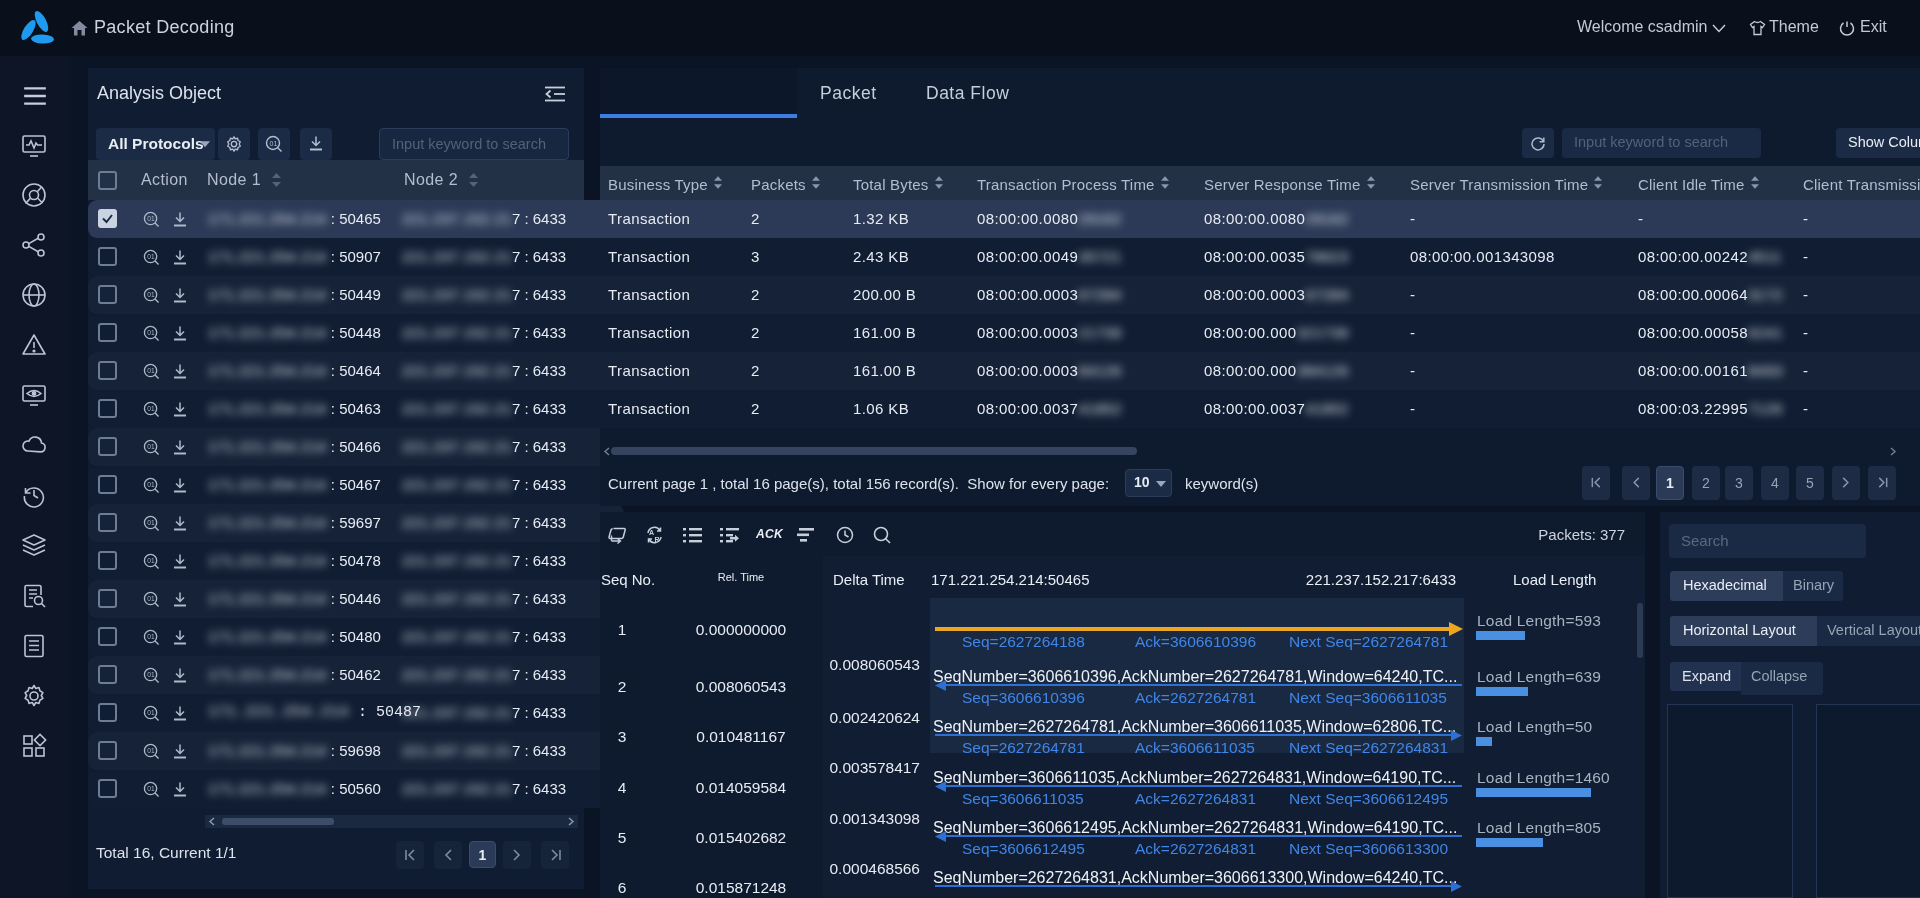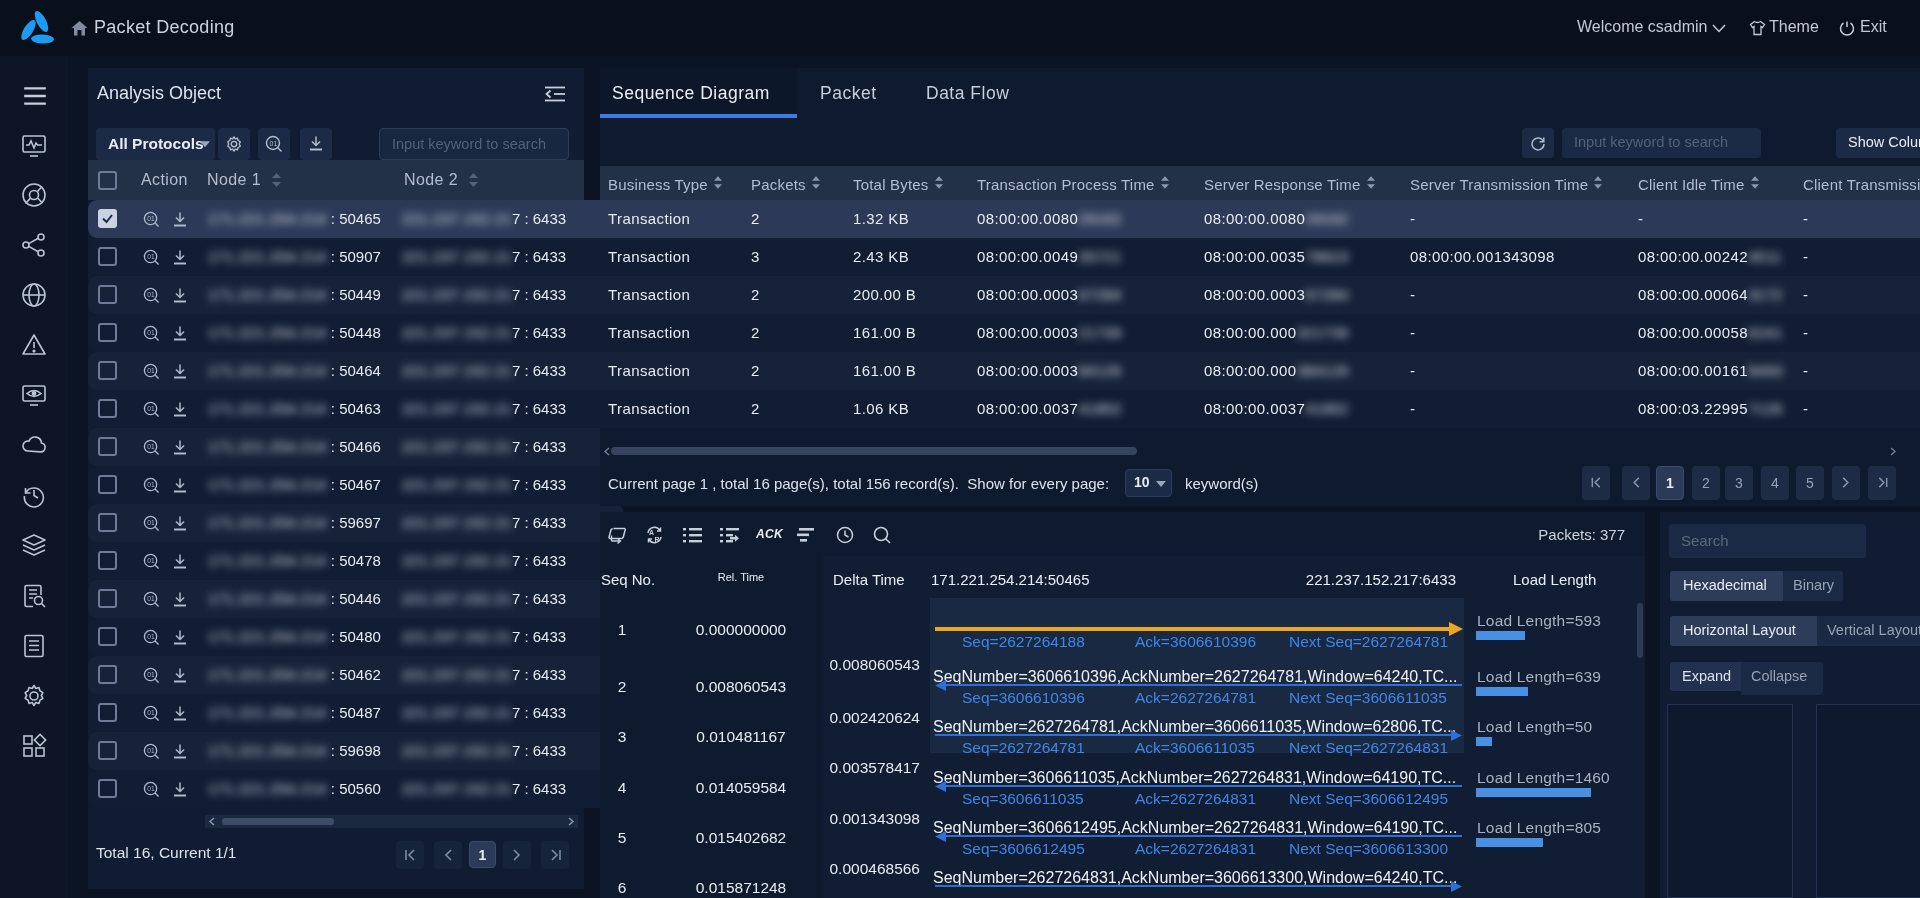--- a/index.html
+++ b/index.html
@@ -400,21 +400,21 @@
       <div class="cbx"></div>
       <svg class="rowico" style="left:55px" width="17" height="17" viewBox="0 0 18 18" fill="none" stroke="#aeb9ca" stroke-width="1.4">
             <circle cx="8" cy="8" r="6.5"></circle>
             <path d="M12.7 12.7 L16.5 16.5"></path>
             <text x="4.5" y="10.5" font-size="7" fill="#aeb9ca" stroke="none" font-family="Liberation Sans">01</text>
           </svg>
       <svg class="rowico" style="left:84px" width="16" height="17" viewBox="0 0 16 17" fill="none" stroke="#aeb9ca" stroke-width="1.5">
             <path d="M8 1.5 V10 M4 6.5 L8 10.5 L12 6.5"></path>
             <path d="M2 14.5 H14" stroke-width="2"></path>
           </svg>
-      <span class="abs" style="left:120px;top:10px;white-space:nowrap;"><span class="blur">171.221.254.214</span> : 50487</span>
+      <span class="abs" style="left:120px;top:10px;white-space:nowrap;font-family:Liberation Mono, monospace;"><span class="blur">171.221.254.214</span> : 50487</span>
       <span class="abs" style="left:314px;top:10px;white-space:nowrap;"><span class="blur">221.237.152.21</span>7 : 6433</span>
     </div>
 <div class="lrow" style="top:664px;background:#152238;">
       <div class="cbx"></div>
       <svg class="rowico" style="left:55px" width="17" height="17" viewBox="0 0 18 18" fill="none" stroke="#aeb9ca" stroke-width="1.4">
             <circle cx="8" cy="8" r="6.5"></circle>
             <path d="M12.7 12.7 L16.5 16.5"></path>
             <text x="4.5" y="10.5" font-size="7" fill="#aeb9ca" stroke="none" font-family="Liberation Sans">01</text>
           </svg>
       <svg class="rowico" style="left:84px" width="16" height="17" viewBox="0 0 16 17" fill="none" stroke="#aeb9ca" stroke-width="1.5">
@@ -463,21 +463,20 @@
           <path d="M2 2 L7 7 L2 12"></path>
         </svg></div>
     <div class="abs" style="left:453px;top:773px;width:28px;height:28px;background:#16243a;border-radius:4px;"><svg style="margin:7px 0 0 7px" width="15" height="14" viewBox="0 0 15 14" fill="none" stroke="#7e8ba0" stroke-width="1.6">
           <path d="M4 2 L9 7 L4 12"></path>
           <path d="M12 2 V12"></path>
         </svg></div>
   </div>
   <div id="rpanel" class="abs" style="overflow:hidden;">
 
     <div class="abs" style="left:0;top:0;width:197px;height:46px;background:#0c1829;"></div>
-    <div class="tab" style="left:12px;top:15px;color:#e9eef5;">Sequence Diagram</div>
     <div class="abs" style="left:0;top:46px;width:197px;height:4px;background:#3b7de0;"></div>
     <div class="tab" style="left:220px;top:15px;">Packet</div>
     <div class="tab" style="left:326px;top:15px;">Data Flow</div>
 
     <div class="btn" style="left:922px;top:60px;width:32px;height:30px;">
       <svg class="abs" style="left:8px;top:7px" width="16" height="16" viewBox="0 0 16 16" fill="none" stroke="#aeb9ca" stroke-width="1.5">
           <path d="M13.5 6.5 A 6 6 0 1 0 14 9"></path>
           <path d="M13.8 2.5 V6.7 H9.6"></path>
         </svg>
     </div>

